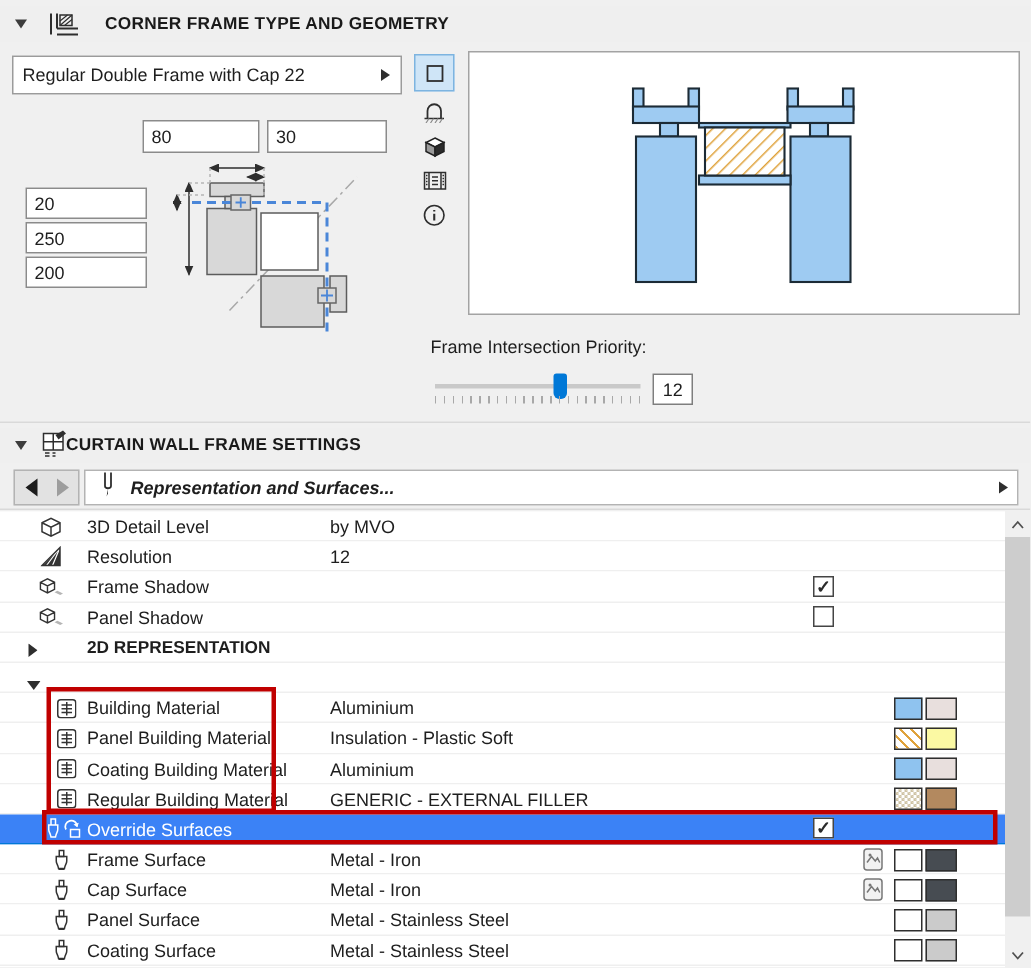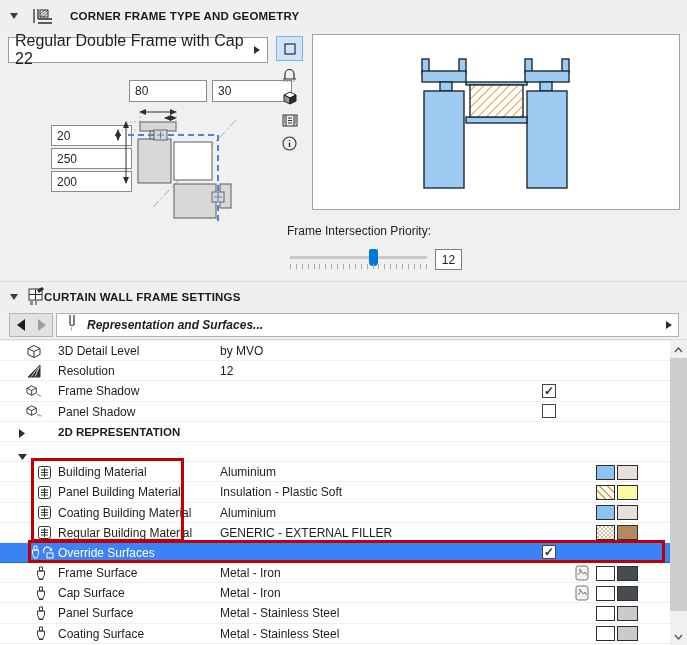--- a/index.html
+++ b/index.html
@@ -5,23 +5,23 @@
   html,body{margin:0;padding:0;}
   body{width:687px;height:645px;font-family:"Liberation Sans",sans-serif;background:#f0f0f0;color:#1e1e1e;}
   #app{position:relative;width:687px;height:645px;overflow:hidden;background:#f0f0f0;}
   .abs{position:absolute;}
   
   .phdr{position:absolute;left:0;width:687px;height:24px;display:flex;align-items:center;background:#efefef;}
   .phdr .tri{width:0;height:0;border-left:4.5px solid transparent;border-right:4.5px solid transparent;border-top:6px solid #3c3c3c;margin-left:10px;}
   .phdr .ttl{font-size:11.5px;font-weight:700;letter-spacing:.2px;color:#1a1a1a;}
   .hline{position:absolute;left:0;width:687px;height:1px;background:#d9d9d9;}
   
-  .combo{position:absolute;background:#fff;border:1px solid #9b9b9b;display:flex;align-items:center;font-size:16px;}
+  .combo{position:absolute;background:#fff;border:1px solid #9b9b9b;display:flex;align-items:center;font-size:12px;}
   .combo .rtri{width:0;height:0;border-top:4.5px solid transparent;border-bottom:4.5px solid transparent;border-left:6px solid #2e2e2e;margin-left:auto;margin-right:7px;}
-  .nin{position:absolute;background:#fff;border:1px solid #8b8b8b;font-size:12px;font-family:"Liberation Sans",sans-serif;padding:0 0 0 5px;box-sizing:border-box;outline:none;color:#1e1e1e;margin-left:34px;}
+  .nin{position:absolute;background:#fff;border:1px solid #8b8b8b;font-size:12px;font-family:"Liberation Sans",sans-serif;padding:0 0 0 5px;box-sizing:border-box;outline:none;color:#1e1e1e;}
   
   .tbtn{position:absolute;left:276px;width:27px;height:25px;display:flex;align-items:center;justify-content:center;}
   .tbtn.sel{background:#cfe5f7;border:1px solid #7db4e0;box-sizing:border-box;}
   .canvas{position:absolute;left:312px;top:34px;width:368px;height:176px;background:#fff;border:1px solid #a3a3a3;box-sizing:border-box;}
   
   .slider-track{position:absolute;left:290px;top:256px;width:137px;height:3px;background:#c9c9c9;}
   .slider-thumb{position:absolute;left:369px;top:249px;width:9px;height:17px;background:#0078d7;border-radius:2px 2px 4px 4px;}
   .slider-ticks{position:absolute;left:290px;top:264px;width:139px;height:5px;background:repeating-linear-gradient(90deg,#a8a8a8 0 1px,transparent 1px 5.9px);}
   .pval{position:absolute;left:435px;top:249px;width:27px;height:21px;background:#fff;border:1px solid #7e7e7e;box-sizing:border-box;font-size:12px;display:flex;align-items:center;justify-content:center;}
   .plabel{position:absolute;left:287px;top:224px;font-size:12px;color:#1e1e1e;}

